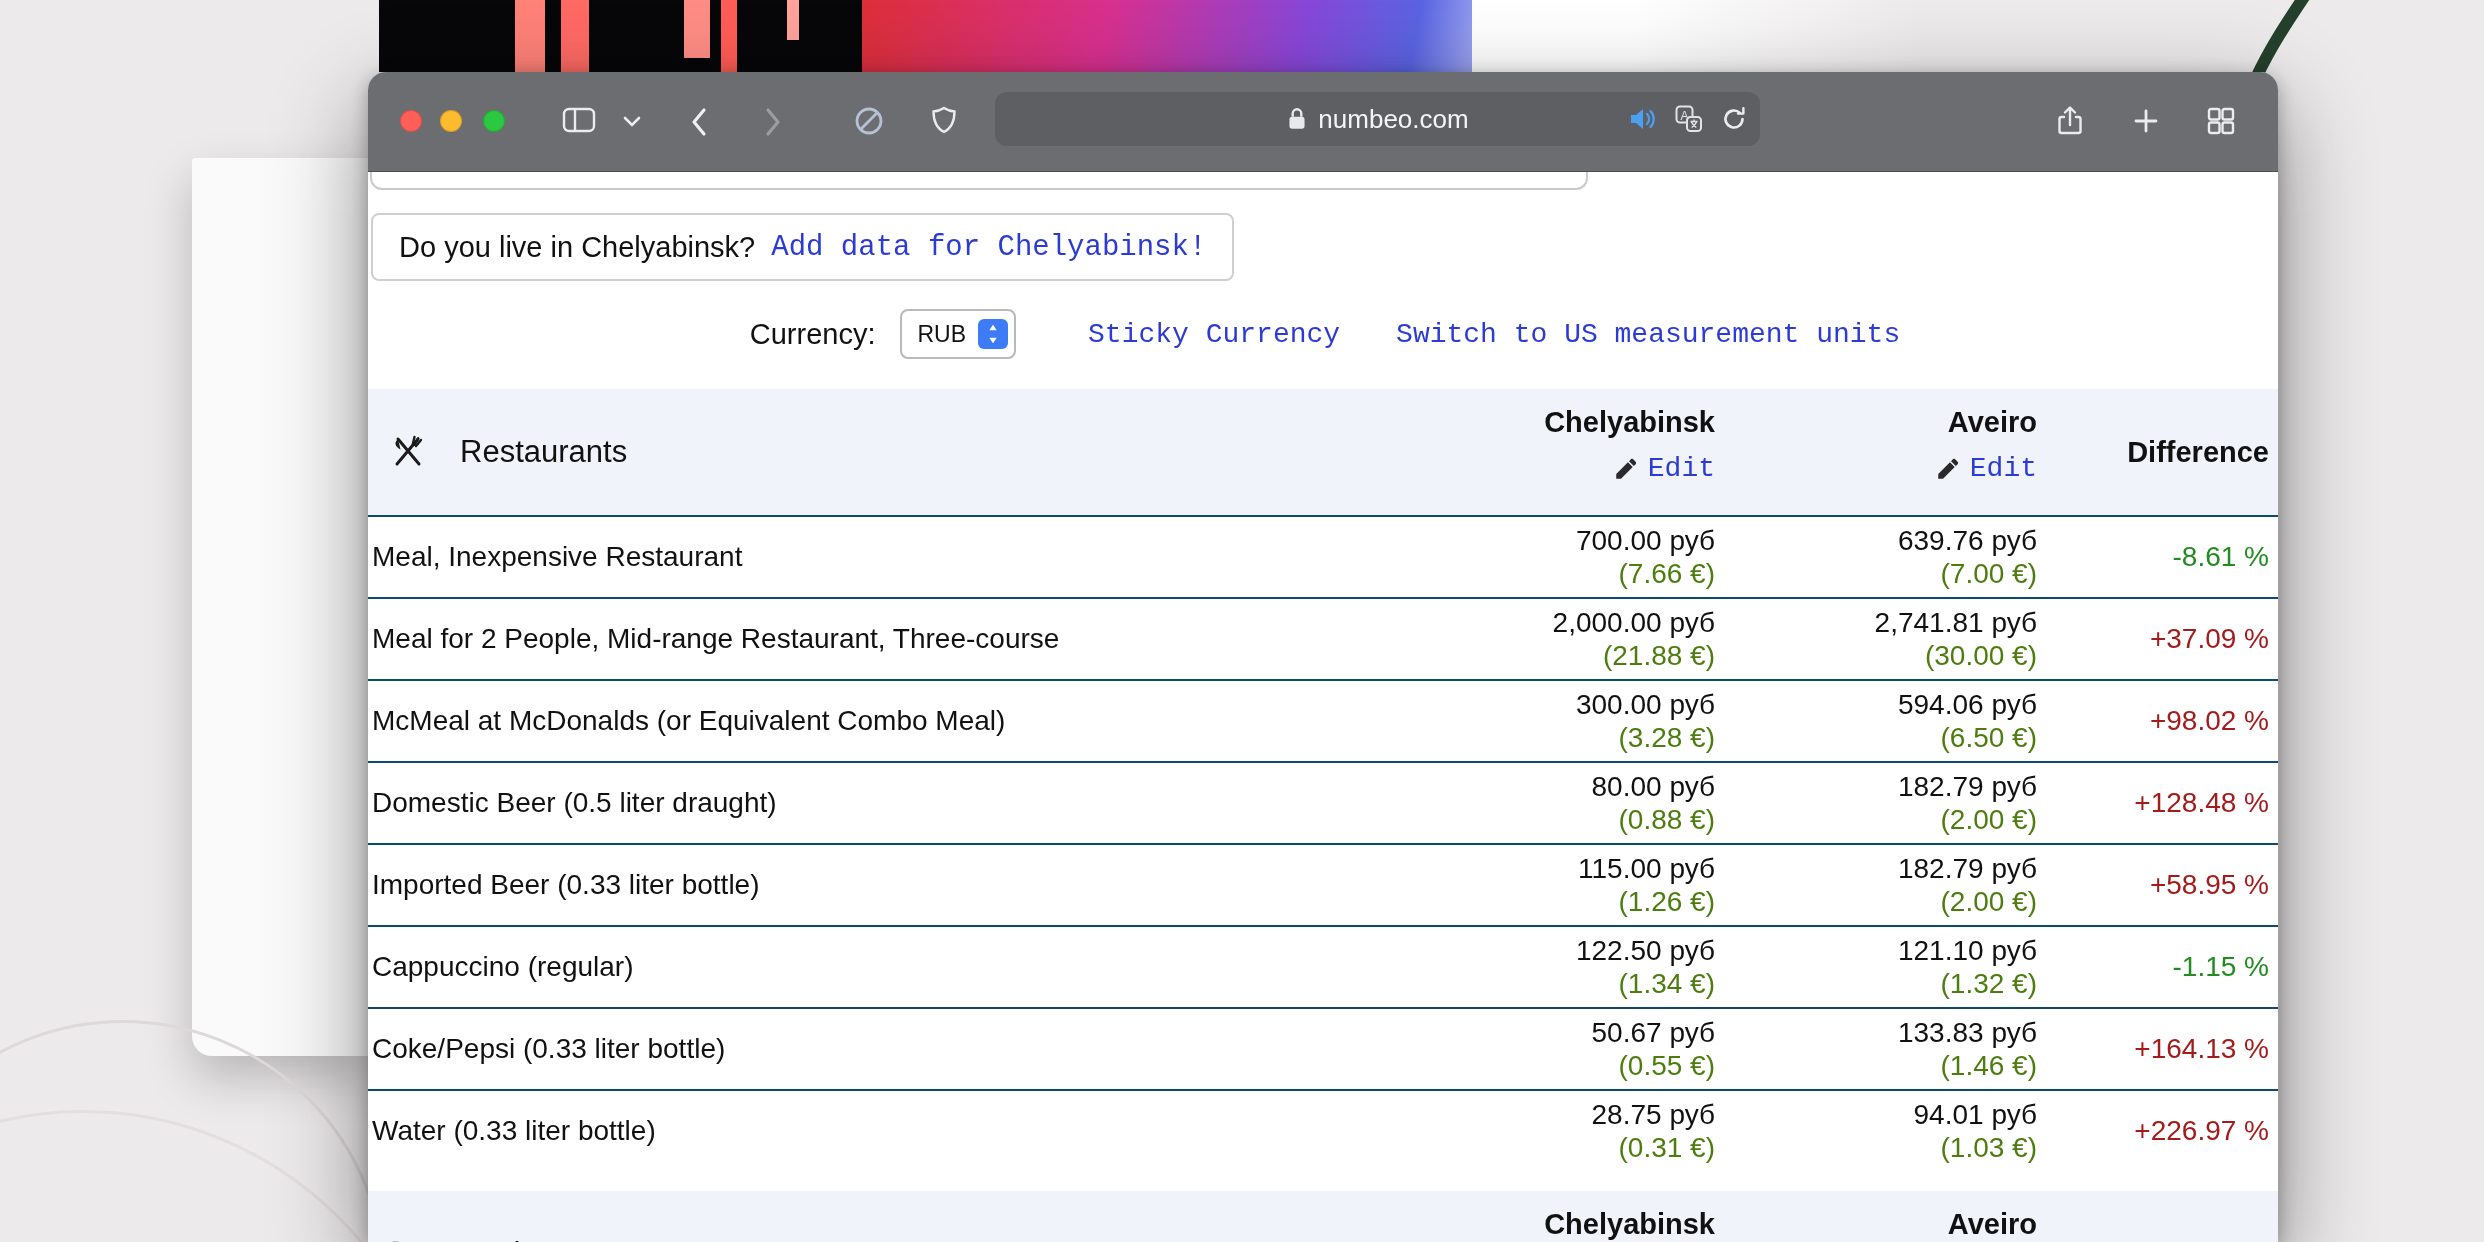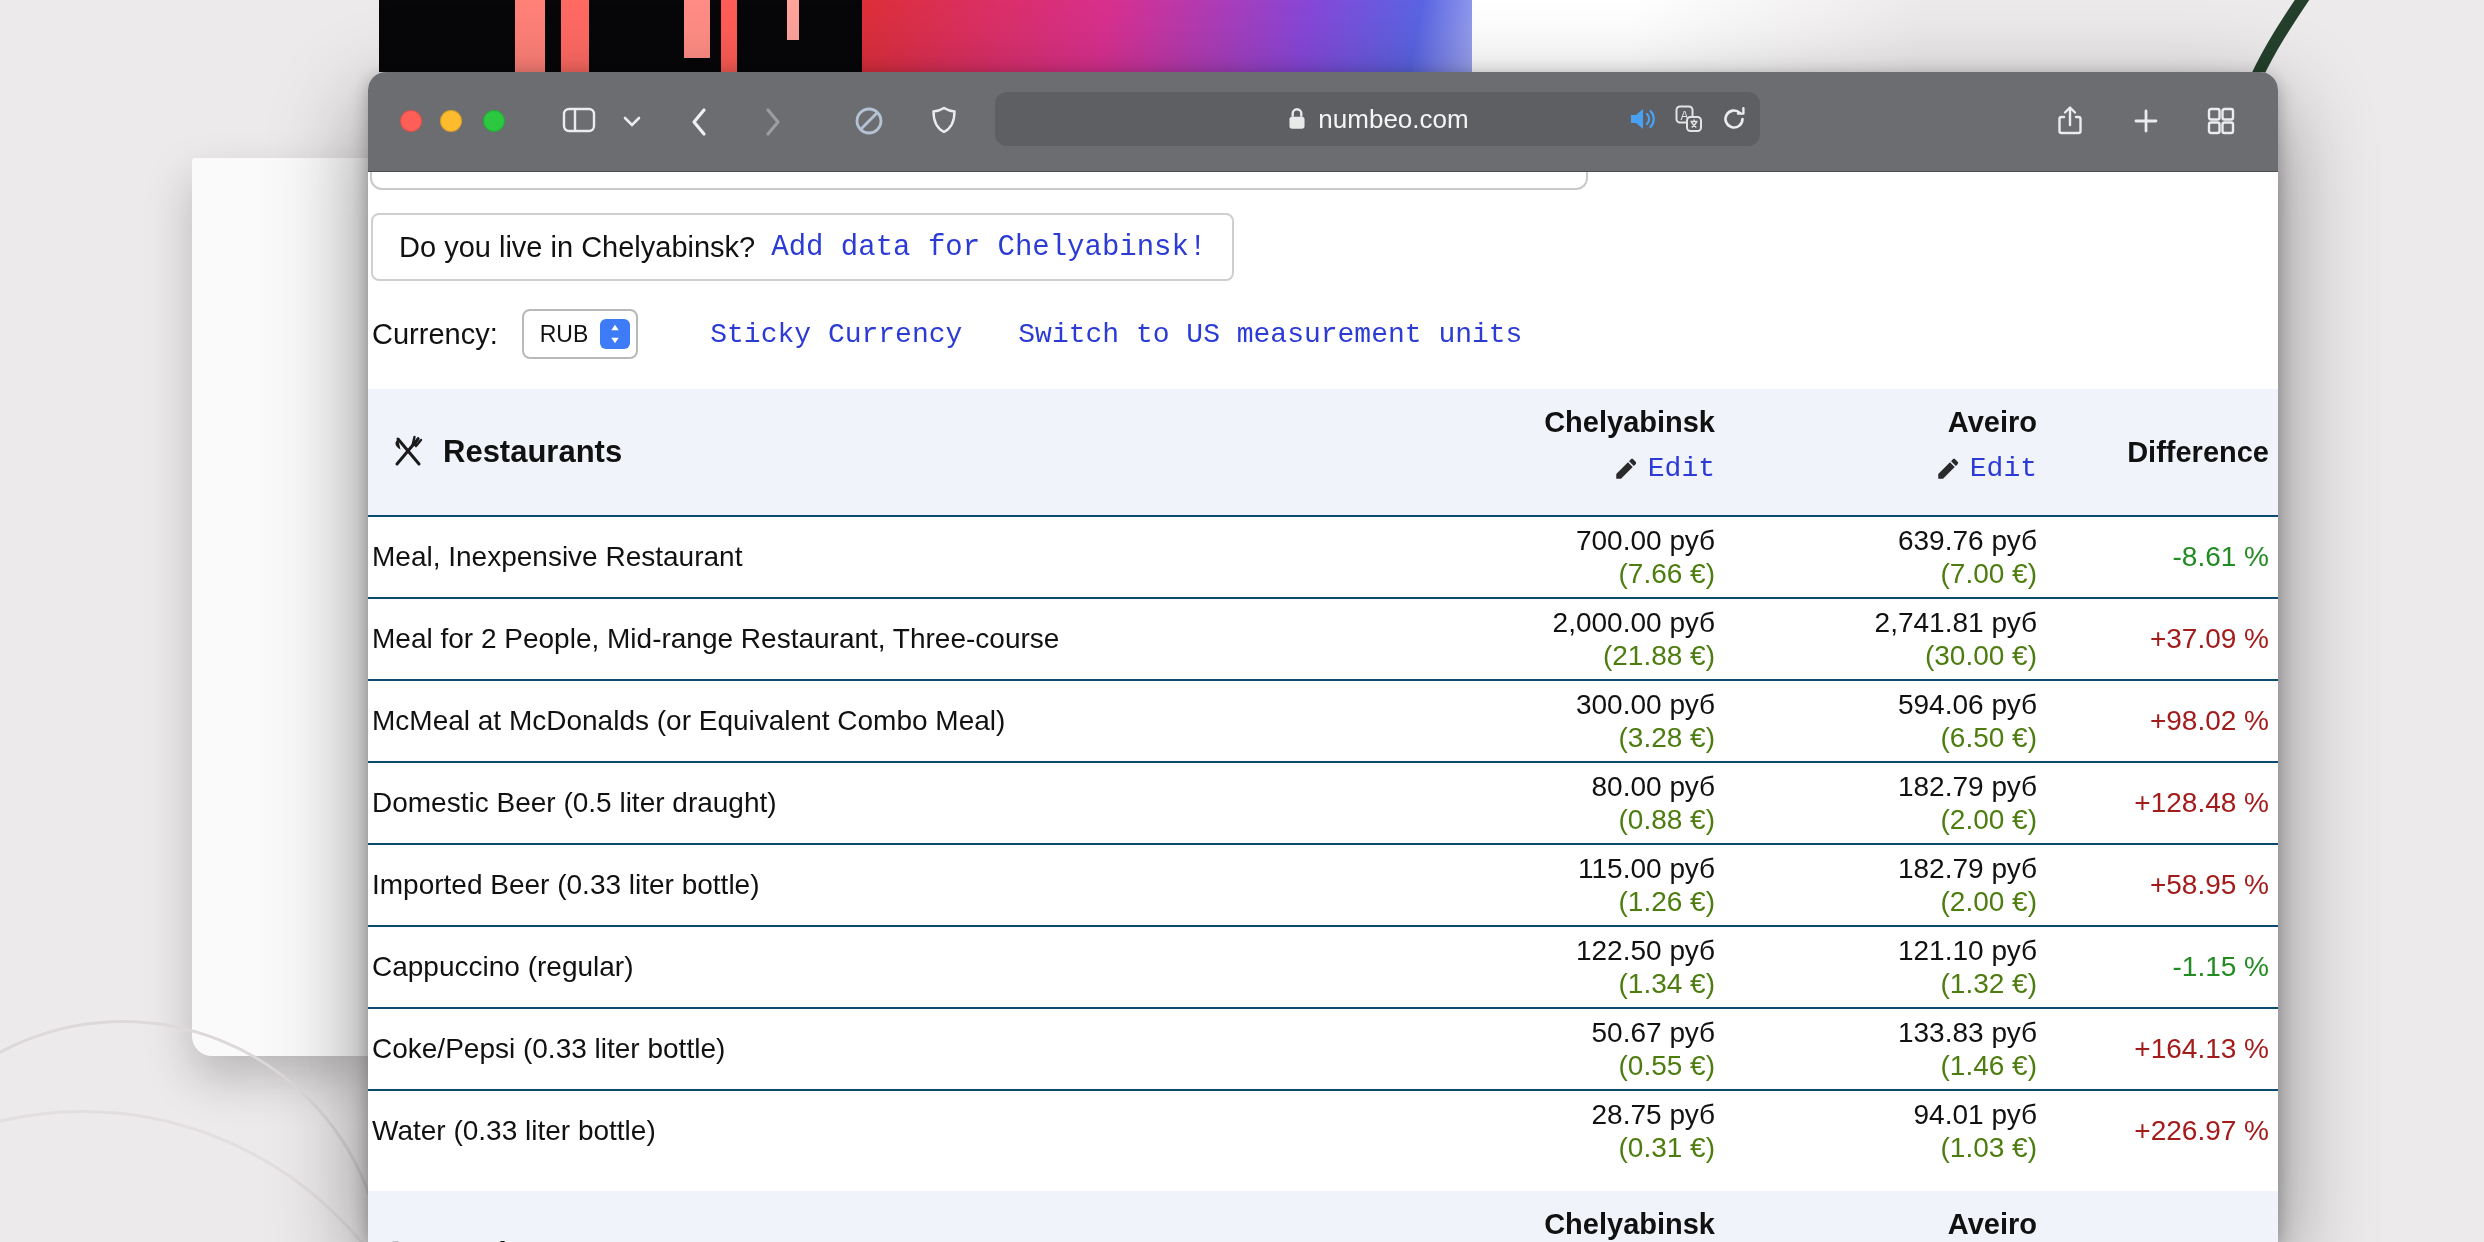--- a/index.html
+++ b/index.html
@@ -30,30 +30,30 @@
   .url-text{color:#f4f4f5;font-size:26px;}
   .url-right{position:absolute;right:12px;top:0;height:100%;display:flex;align-items:center;gap:16px;}
 
   
   .content{position:absolute;top:100px;left:0;right:0;bottom:0;background:#fff;overflow:hidden;}
   .clipped-box{margin-left:2px;width:1214px;height:16px;border:2px solid #c9c9c9;border-top:none;
                border-radius:0 0 12px 12px;}
   .banner{margin:23px 0 0 3px;display:inline-flex;align-items:center;gap:16px;height:64px;
           padding:0 26px;border:2px solid #cfcfcf;border-radius:8px;font-size:29px;}
   a.link{color:#2b3bd4;text-decoration:none;cursor:pointer;font-family:Liberation Mono, monospace;}
-  .currency-row{margin:28px 0 0 4px;display:flex;align-items:center;font-size:29px;}
+  .currency-row{margin:28px 0 0 4px;display:flex;align-items:center;font-size:29px;justify-content:center;}
   .cur-select{margin-left:24px;display:inline-flex;align-items:center;gap:12px;height:46px;
               padding:0 6px 0 16px;border:2px solid #b9b9b9;border-radius:8px;background:#fff;font-size:23px;}
   .stepper{width:30px;height:30px;background:#3d7bf7;border-radius:6px;display:flex;align-items:center;justify-content:center;}
   .gap72{width:72px;} .gap56{width:56px;}
 
   .nb-table{margin-top:30px;font-size:28px;}
   .grid-row{display:grid;grid-template-columns:1007px 340px 322px 241px;}
   .sec-head{height:126px;background:#f1f3fa;}
-  .sec-title{display:flex;align-items:center;gap:17px;padding-left:22px;font-size:31px;font-weight:bold;}
+  .sec-title{display:flex;align-items:center;gap:34px;padding-left:22px;font-size:31px;font-weight:normal;}
   .city-col{display:flex;flex-direction:column;align-items:flex-end;padding-top:11px;}
   .city-name{font-weight:bold;font-size:29px;line-height:44px;}
   .edit-link{display:flex;align-items:center;gap:9px;margin-top:9px;font-size:28px;}
   .diff-head{display:flex;align-items:center;justify-content:flex-end;padding-right:9px;
              font-weight:bold;font-size:29px;}
   .data-row{height:80px;border-top:2px solid #0c4a6e;}
   .label-cell{display:flex;align-items:center;padding-left:4px;}
   .price-cell{display:flex;flex-direction:column;align-items:flex-end;justify-content:center;line-height:33px;}
   .eur{color:#4d7c0f;}
   .diff-cell{display:flex;align-items:center;justify-content:flex-end;padding-right:9px;}

